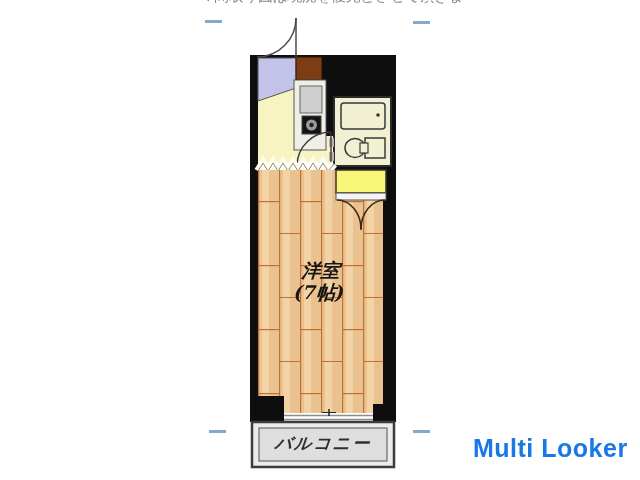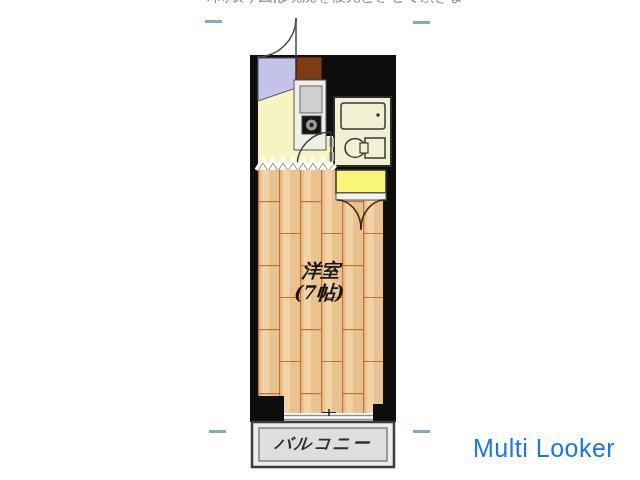--- a/index.html
+++ b/index.html
@@ -39,21 +39,21 @@
   
   .balcony-label{
     left:256px; top:432px; width:134px; text-align:center;
     font-family:"DejaVu Serif","Liberation Serif",serif;
     font-style:italic; font-weight:bold; color:#2e2e2e;
     font-size:17px; letter-spacing:2px; transform:skewX(-6deg);
   }
   
   .watermark{
     left:473px; top:434px;
-    font-size:25px; font-weight:normal; color:#1878e8;
+    font-size:25px; font-weight:bold; color:#1878e8;
     font-family:"Liberation Sans","DejaVu Sans",sans-serif;
     letter-spacing:0.5px;
     text-align:center;
   }
 </style>
 </head>
 <body>
 
 <div class="abs top-clip">
   <span>※間取り図は現況を優先とさせて頂きます</span>

